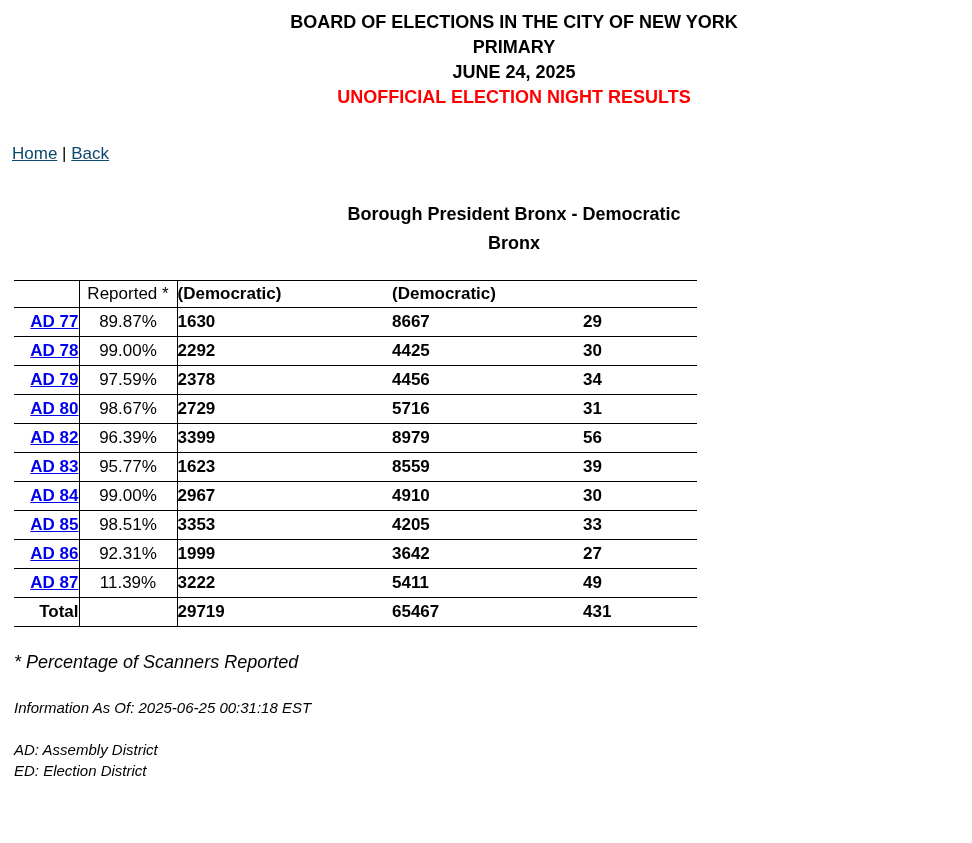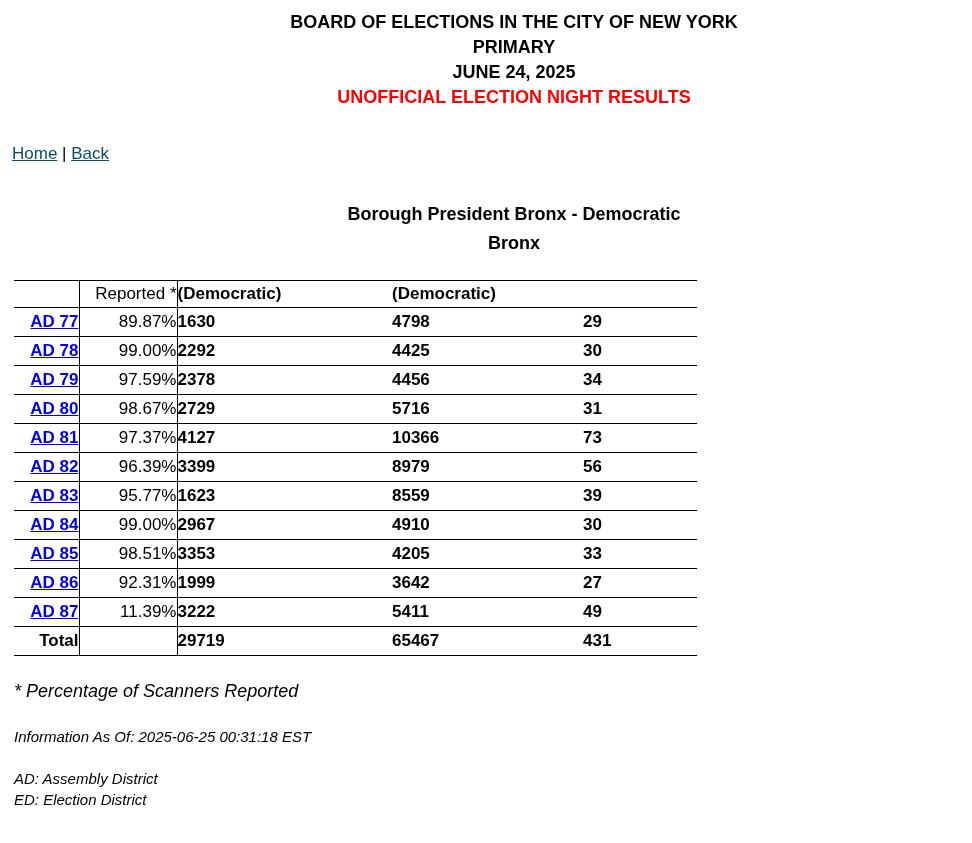--- a/index.html
+++ b/index.html
@@ -60,21 +60,21 @@
   tr.names-row td { font-weight: bold; height: 30px; }
   tr.subhead-row td {
     border-top: 1px solid #000;
     border-bottom: 1px solid #000;
     height: 27px;
   }
   tr.data-row td { border-bottom: 1px solid #000; }
   tr.total-row td { border-bottom: 1px solid #000; font-weight: bold; }
   td.sep-r { border-right: 1px solid #000; }
   td.ad-cell { padding-left: 4px; text-align: right; }
-  td.pct-cell { text-align: right; padding-right: 7px; margin-top: 27px; }
+  td.pct-cell { text-align: center; padding-right: 7px; margin-top: 27px; }
   td.num-cell { padding-left: 6px; font-weight: bold; }
   a.ad-link { color: #0000ee; font-weight: bold; text-decoration: underline; cursor: pointer; }
 
   
   .foot-scanners {
     margin: 25px 0 0 14px;
     font-style: italic;
     font-size: 18px;
     line-height: 21px;
   }
@@ -130,21 +130,21 @@
       <td class="pct-cell sep-r">Reported *</td>
       <td class="num-cell">(Democratic)</td>
       <td class="num-cell">(Democratic)</td>
       <td class="num-cell"></td>
     </tr>
 
     <tr class="data-row">
       <td class="ad-cell sep-r"><a class="ad-link">AD 77</a></td>
       <td class="pct-cell sep-r">89.87%</td>
       <td class="num-cell">1630</td>
-      <td class="num-cell">4798</td>
+      <td class="num-cell">8667</td>
       <td class="num-cell">29</td>
     </tr>
 
     <tr class="data-row">
       <td class="ad-cell sep-r"><a class="ad-link">AD 78</a></td>
       <td class="pct-cell sep-r">99.00%</td>
       <td class="num-cell">2292</td>
       <td class="num-cell">4425</td>
       <td class="num-cell">30</td>
     </tr>
@@ -158,27 +158,20 @@
     </tr>
 
     <tr class="data-row">
       <td class="ad-cell sep-r"><a class="ad-link">AD 80</a></td>
       <td class="pct-cell sep-r">98.67%</td>
       <td class="num-cell">2729</td>
       <td class="num-cell">5716</td>
       <td class="num-cell">31</td>
     </tr>
 
-    <tr class="data-row">
-      <td class="ad-cell sep-r"><a class="ad-link">AD 81</a></td>
-      <td class="pct-cell sep-r">97.37%</td>
-      <td class="num-cell">4127</td>
-      <td class="num-cell">10366</td>
-      <td class="num-cell">73</td>
-    </tr>
 
     <tr class="data-row">
       <td class="ad-cell sep-r"><a class="ad-link">AD 82</a></td>
       <td class="pct-cell sep-r">96.39%</td>
       <td class="num-cell">3399</td>
       <td class="num-cell">8979</td>
       <td class="num-cell">56</td>
     </tr>
 
     <tr class="data-row">

